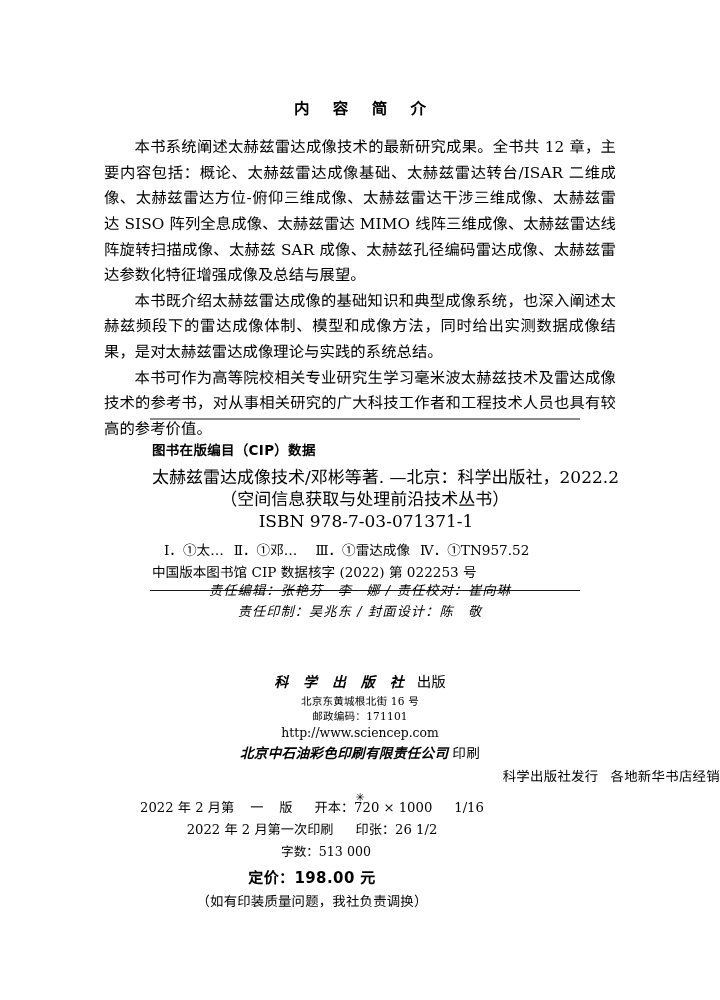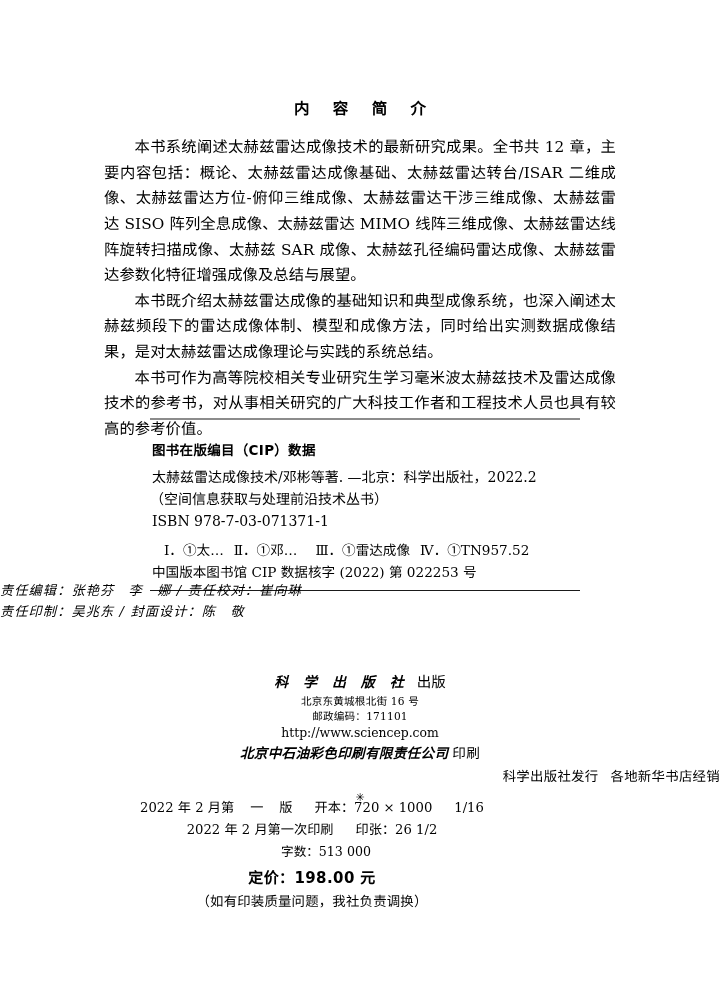--- a/index.html
+++ b/index.html
@@ -76,24 +76,25 @@
   }
   .cip-heading {
     font-family: "DejaVu Sans", "Liberation Sans", sans-serif;
     font-weight: bold;
     font-size: 13.5px;
     line-height: 1.6;
     margin: 0 0 4px 0;
     letter-spacing: 0.3px;
   }
   .cip-line {
-    font-size: 14px;
+    font-size: 17px;
     line-height: 22px;
     margin: 0;
     white-space: nowrap;
+    text-align: center;
   }
   .cip-line.indent-paren {
     text-indent: -0.15em;
   }
   .cip-gap {
     height: 7px;
   }
   .cip-class {
     font-size: 13.6px;
     line-height: 22px;
@@ -109,21 +110,21 @@
     margin: 0 0 3px 0;
     white-space: nowrap;
   }
 
   
   .credits {
     position: absolute;
     left: 0;
     top: 580px;
     width: 720px;
-    text-align: left;
+    text-align: center;
   }
   .credit-line {
     font-family: "DejaVu Serif", "Liberation Serif", serif;
     font-style: italic;
     font-size: 13.2px;
     line-height: 21px;
     letter-spacing: 1.1px;
     margin: 0;
   }
 

